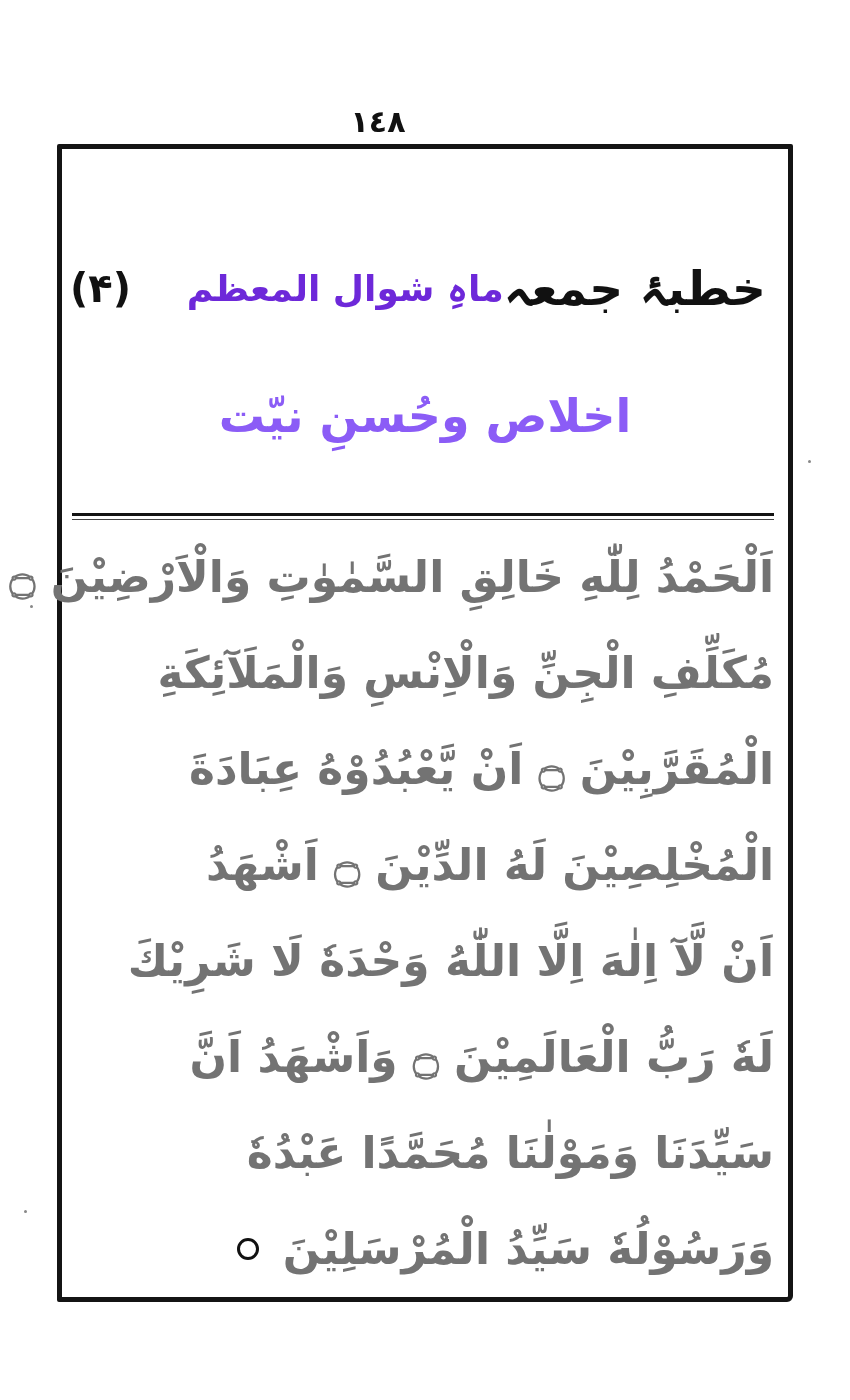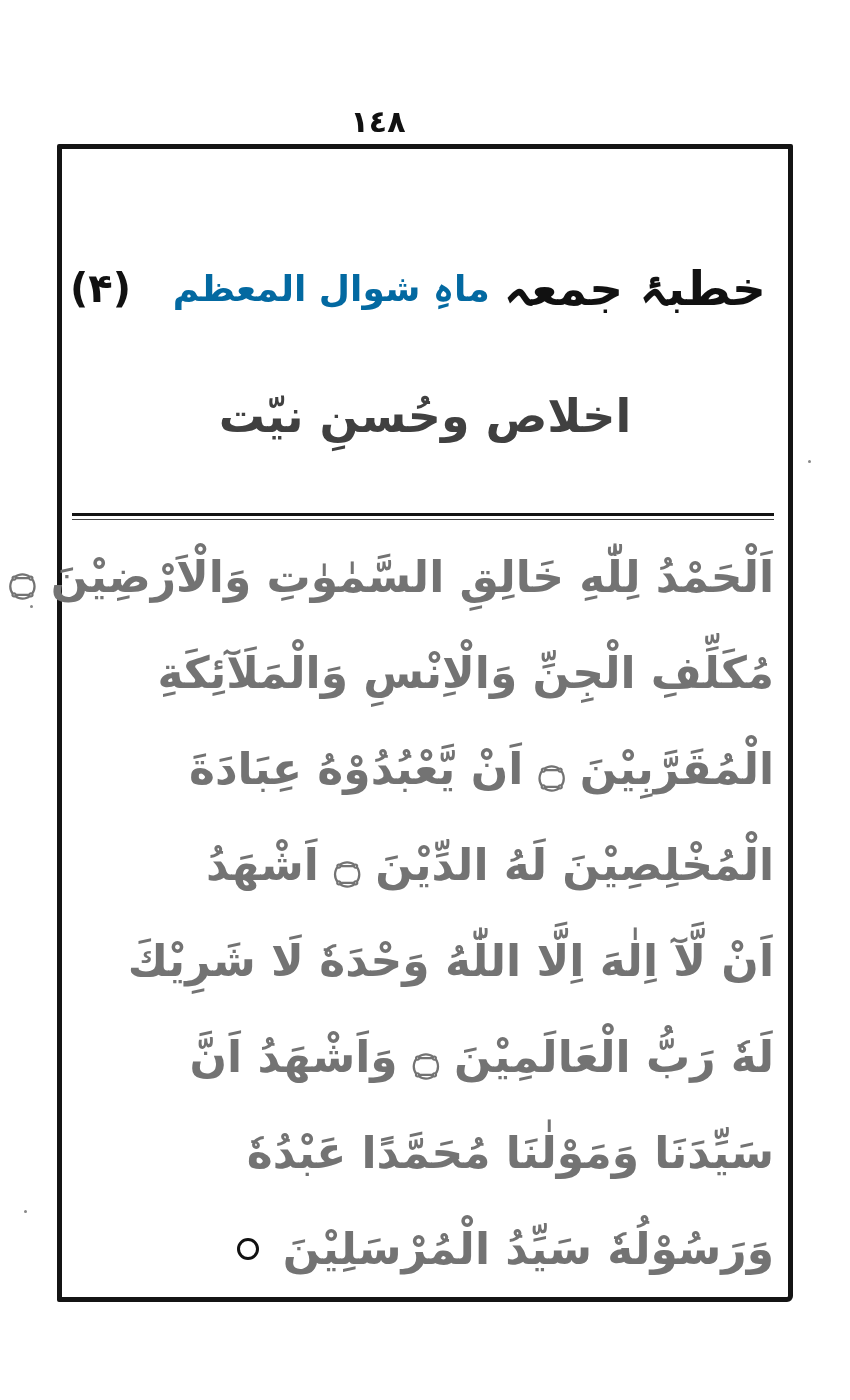--- a/index.html
+++ b/index.html
@@ -53,42 +53,42 @@
   .title-main {
     font-size: 47px;
     font-weight: bold;
     line-height: 1;
     white-space: nowrap;
     color: #111;
   }
   .title-month {
     font-size: 36px;
     font-weight: bold;
-    margin-right: 14px;
+    margin-right: 0;
     white-space: nowrap;
-    color: #0369a1;
+    color: #6d28d9;
   }
   .title-number {
     font-size: 40px;
     font-weight: bold;
     margin-right: auto;
     margin-left: 8px;
     white-space: nowrap;
     color: #111;
   }
   .subtitle {
     position: absolute;
     top: 240px;
     left: 0;
     width: 100%;
     text-align: center;
     direction: rtl;
     font-size: 46px;
     font-weight: bold;
-    color: #404040;
+    color: #8b5cf6;
   }
   .rule {
     position: absolute;
     left: 10px;
     right: 14px;
     top: 364px;
     height: 0;
     border-top: 3px solid #141414;
   }
   .rule.thin {

